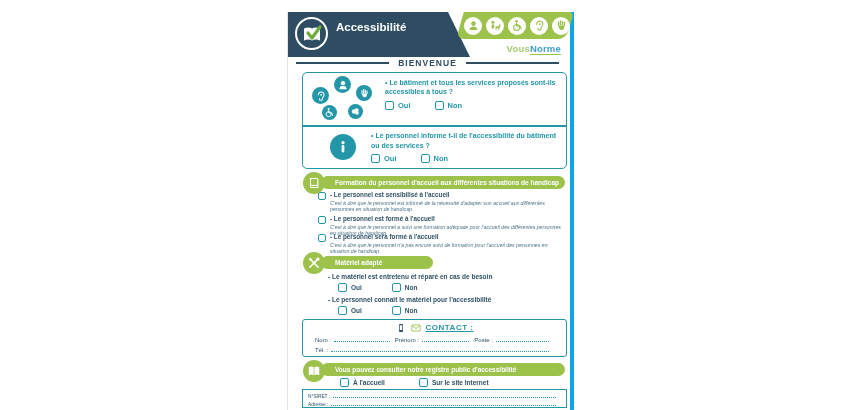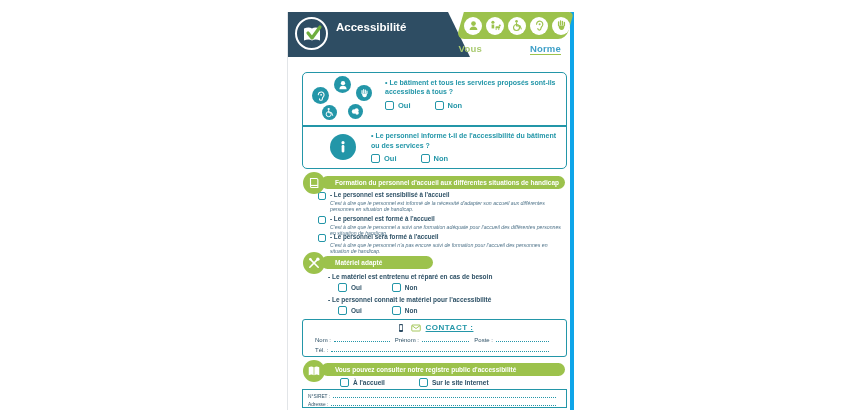--- a/index.html
+++ b/index.html
@@ -14,21 +14,21 @@
   .logo{position:absolute;left:7px;top:5px;width:33px;height:33px;border:2.5px solid #fff;
         border-radius:50%;box-sizing:border-box;display:flex;align-items:center;justify-content:center;}
   .hdr-title{position:absolute;left:48px;top:8px;color:#fff;font-weight:bold;font-size:11.5px;line-height:1.25;}
   .hdr-green{position:absolute;left:172px;top:0;width:110px;height:27px;background:#9cc24c;
              border-radius:0 5px 8px 8px;transform:skewX(-16deg);}
   .band-icons{position:absolute;left:176px;top:4.5px;display:flex;gap:4px;}
   .band-ic{width:18px;height:18px;border-radius:50%;background:#fff;color:#9cc24c;
            display:flex;align-items:center;justify-content:center;}
   .brand{position:absolute;right:9px;top:31px;font-size:9.5px;font-weight:bold;letter-spacing:.2px;}
   .brand .b1{color:#a9ca70;}
-  .brand .b2{color:#3fa0c8;border-bottom:1.5px solid #9cc24c;margin-left:48px;}
+  .brand .b2{color:#3fa0c8;border-bottom:1.5px solid #9cc24c;}
 
   
   .welcome{position:absolute;top:46px;left:8px;right:11px;display:flex;align-items:center;gap:9px;}
   .wline{flex:1;height:2.6px;background:#2e4d63;}
   .wtext{color:#2e4d63;font-weight:bold;font-size:8.5px;letter-spacing:1px;}
 
   
   .qbox{position:absolute;top:60px;left:14px;width:265px;height:97px;border:1.6px solid #2396a8;
         border-radius:5px;box-sizing:border-box;background:#fff;}
   .qrow1{position:relative;height:52px;display:flex;}
@@ -190,20 +190,25 @@
       <span class="band-ic">
           <svg width="13" height="13">
             <use href="#i-hand"></use>
           </svg>
         </span>
     </div>
     <div class="brand">
       <span class="b1">Vous</span><span class="b2">Norme</span>
     </div>
 
+    <div class="welcome">
+      <i class="wline"></i>
+      <span class="wtext">BIENVENUE</span>
+      <i class="wline"></i>
+    </div>
 
     <div class="qbox">
       <div class="qrow1">
         <div class="cluster">
           <span class="tcirc" style="left:31px;top:3px;width:17px;height:17px;">
               <svg width="12" height="12">
                 <use href="#i-head"></use>
               </svg>
             </span>
           <span class="tcirc" style="left:9px;top:14px;width:17px;height:17px;">

